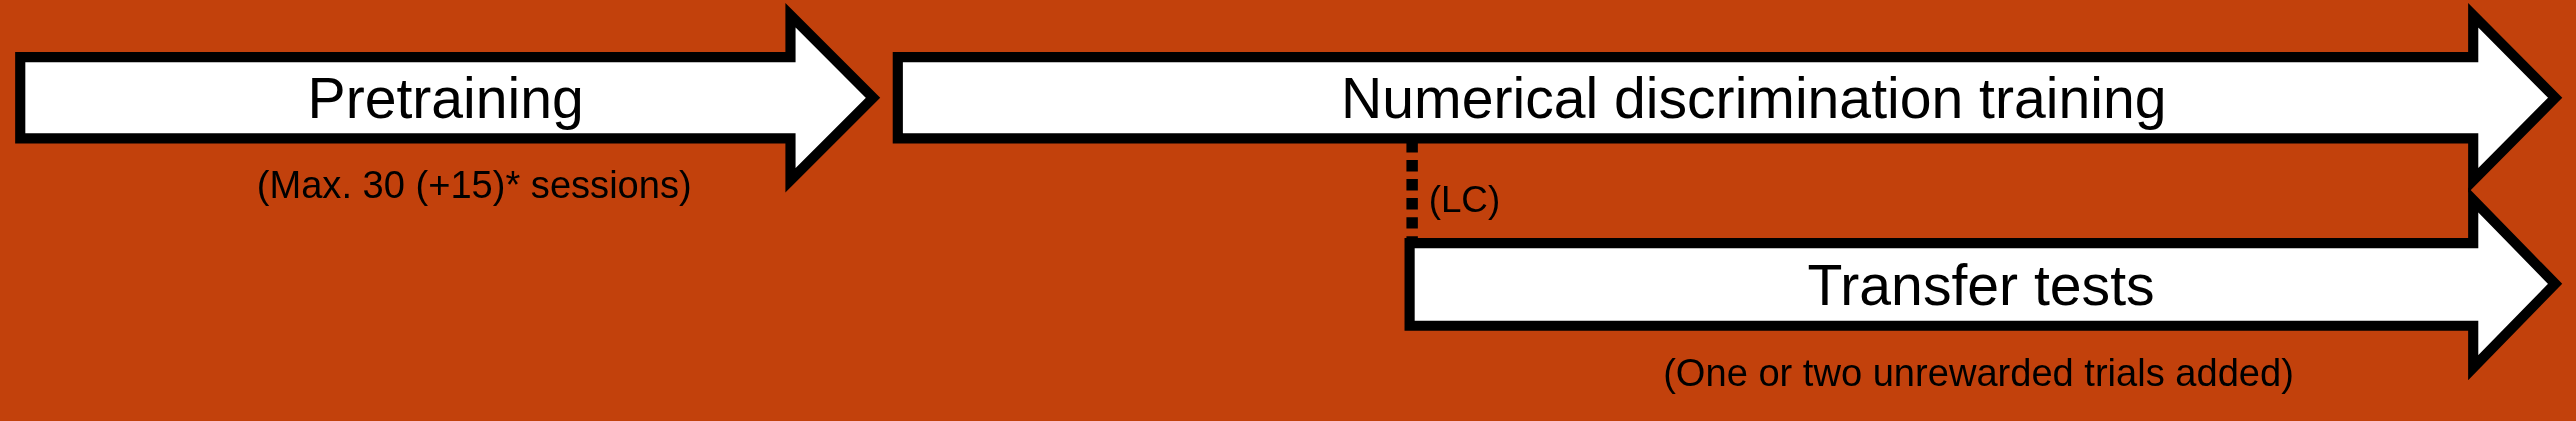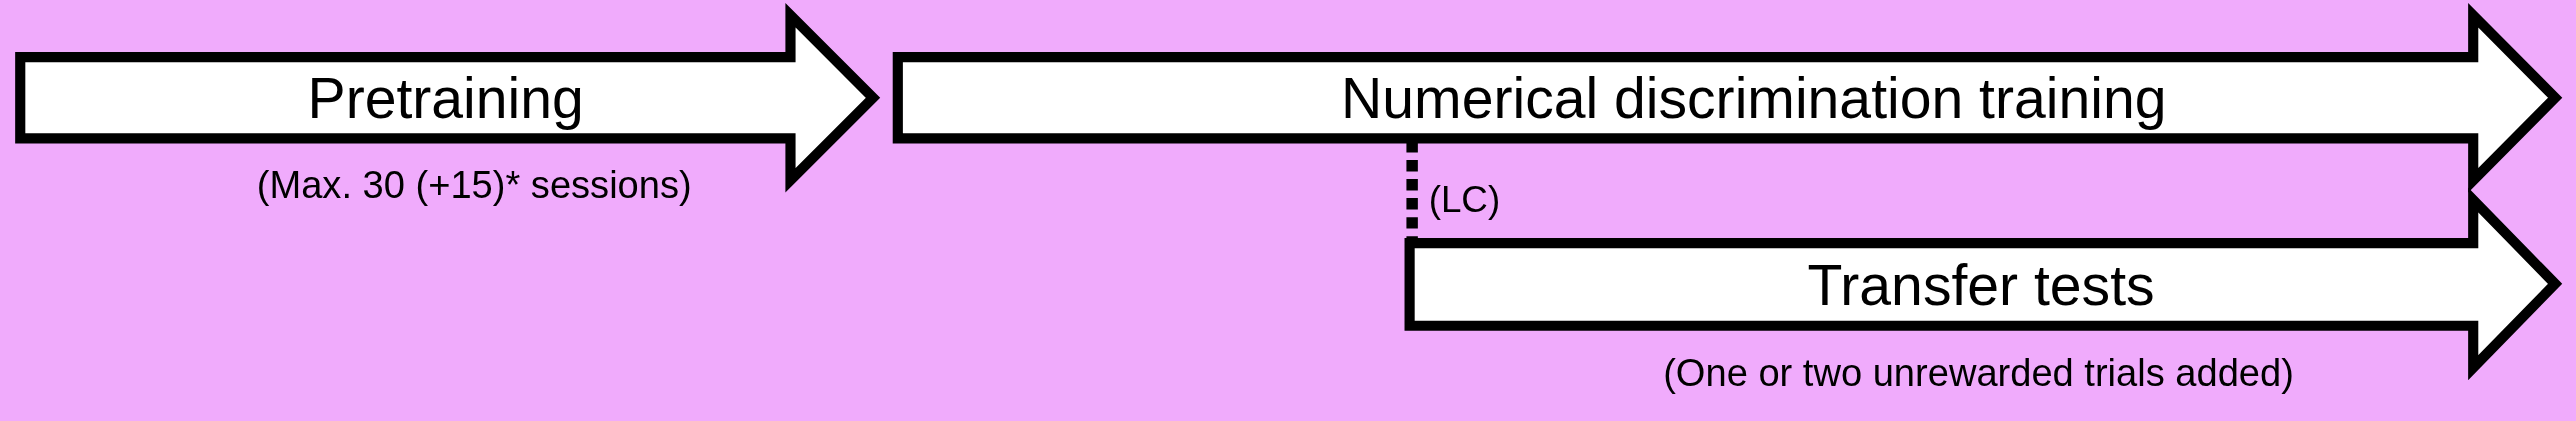--- a/index.html
+++ b/index.html
@@ -3,21 +3,21 @@
 <meta charset="utf-8">
 <style>
   html, body {
     margin: 0;
     padding: 0;
     background: #ffffff;
   }
   .figure-wrap {
     width: 2576px;
     height: 421px;
-    background: #f0abfc;
+    background: #c2410c;
   }
   svg {
     display: block;
   }
   .arrow {
     fill: #ffffff;
     stroke-width: 16px;
     stroke-linejoin: miter;
   }
   .divider {

